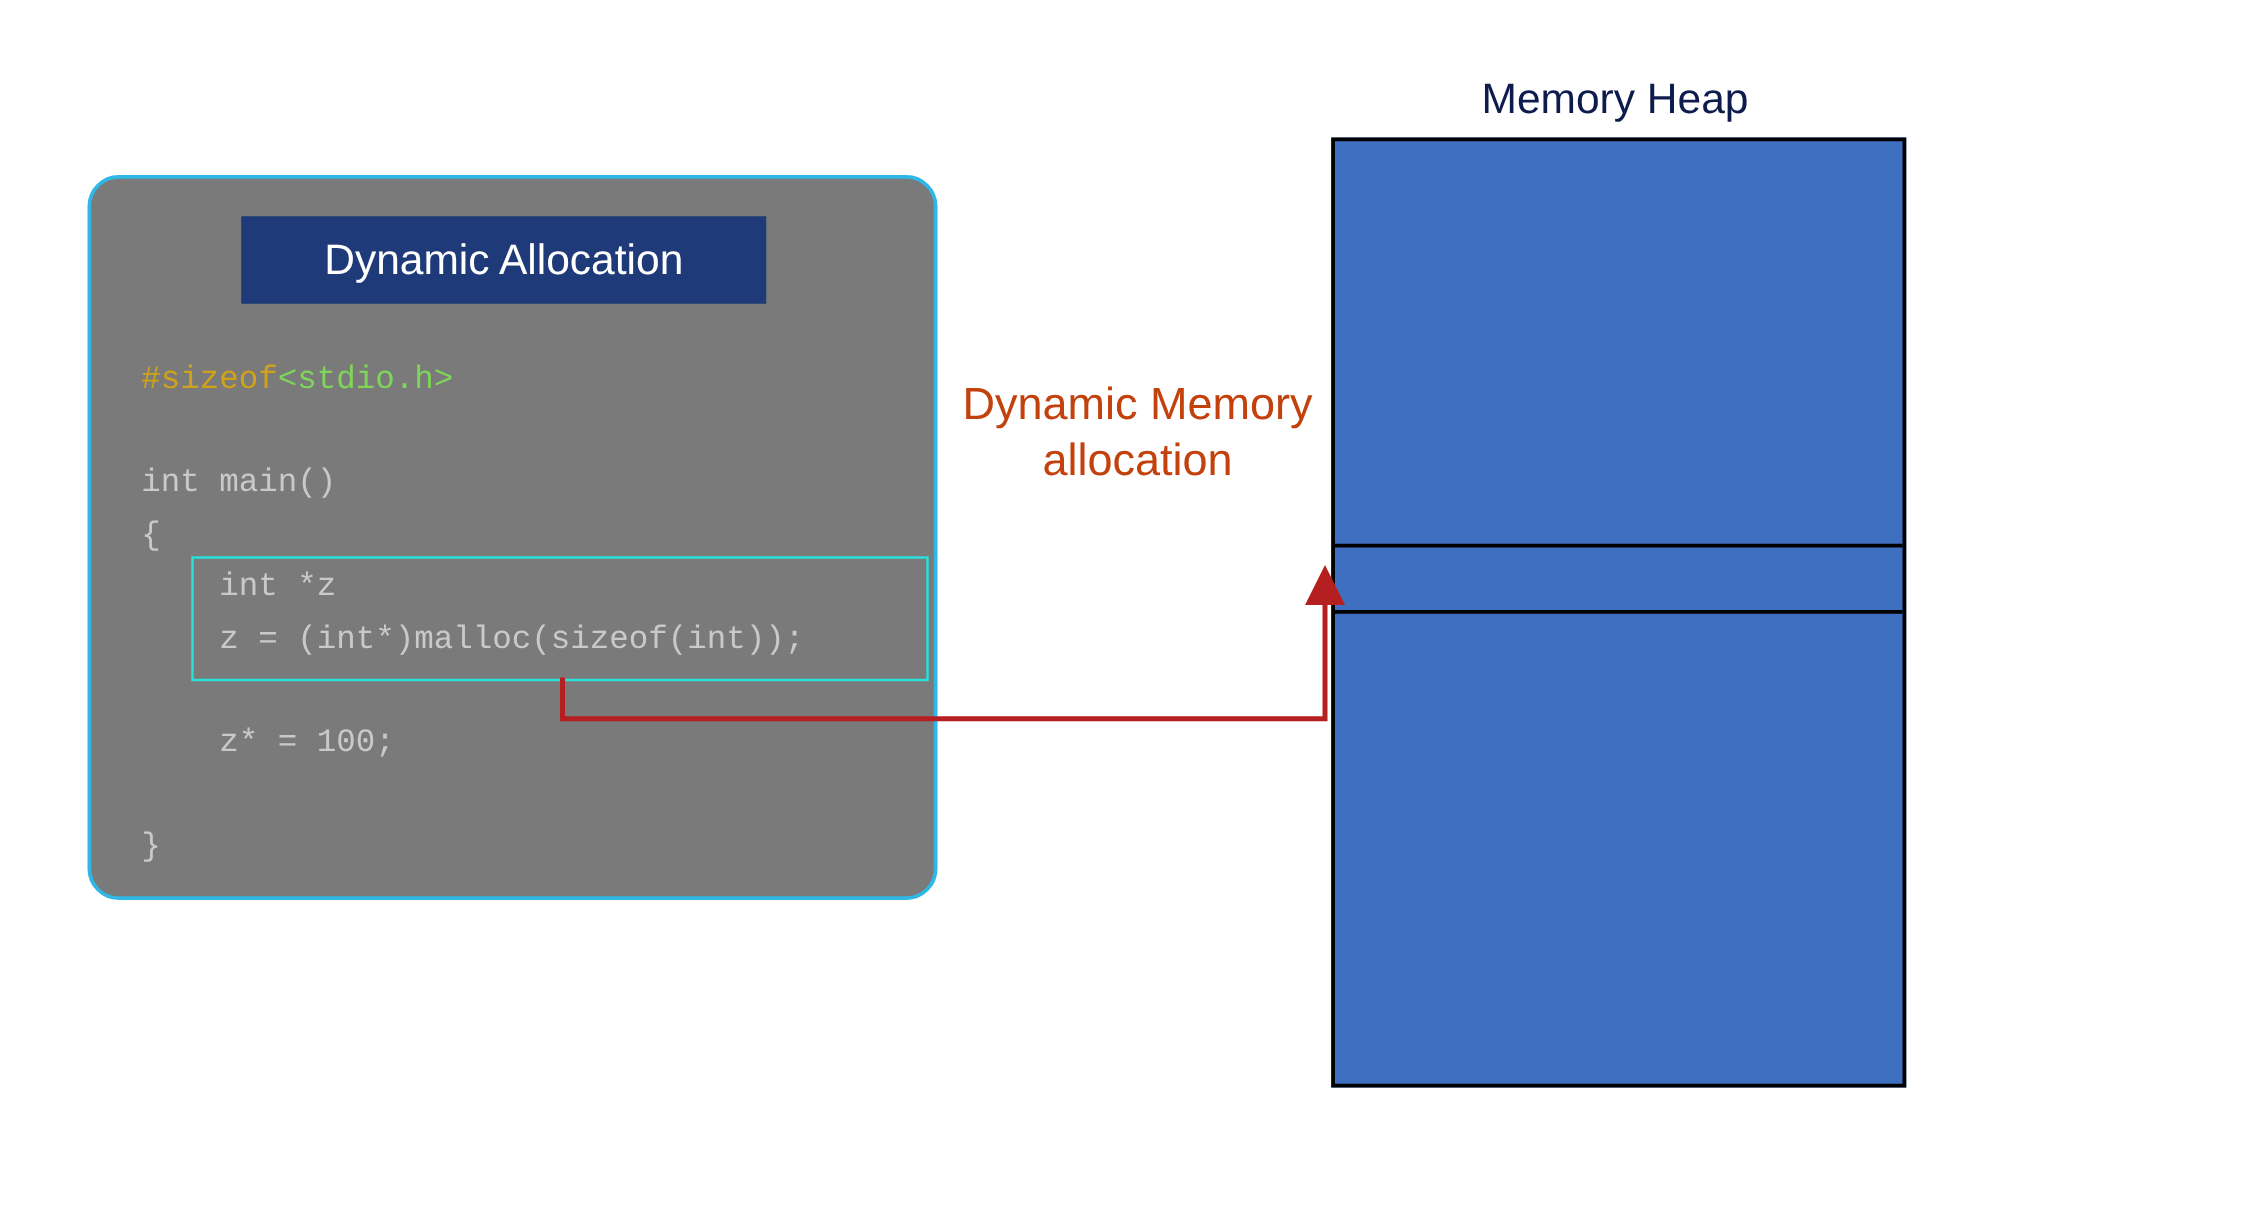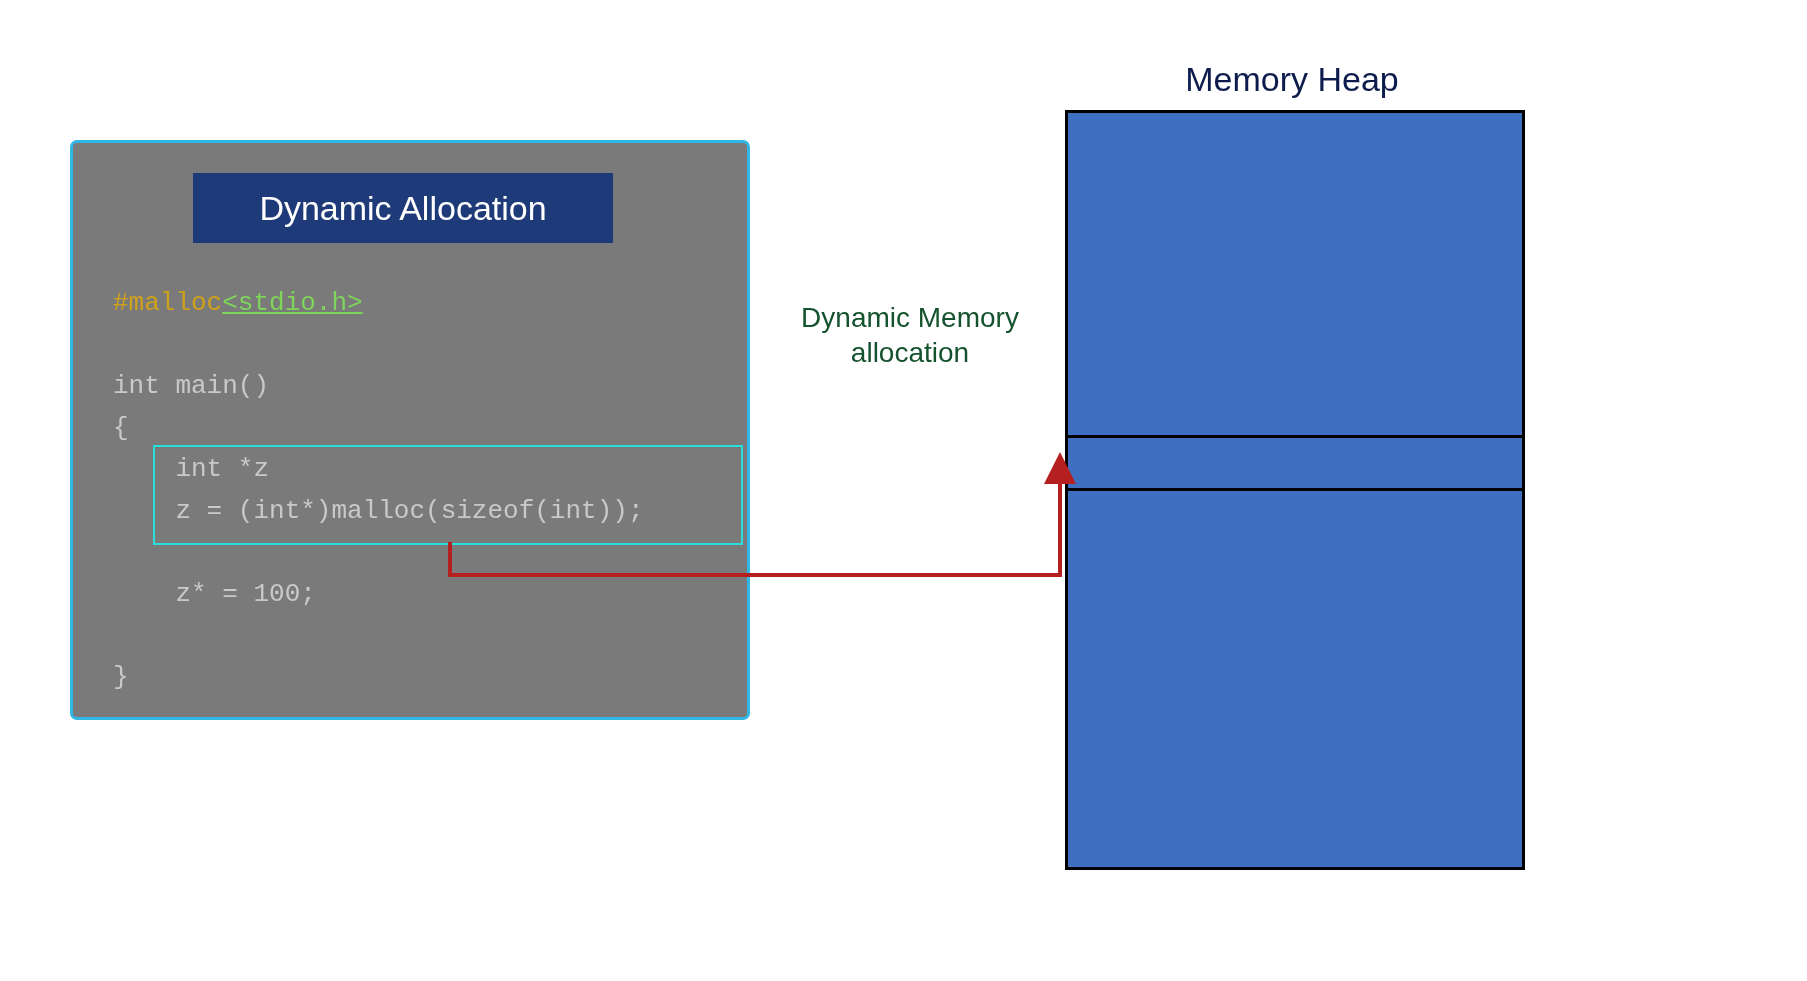--- a/index.html
+++ b/index.html
@@ -13,21 +13,21 @@
     overflow: hidden;
   }
   .code-panel {
     position: absolute;
     left: 70px;
     top: 140px;
     width: 680px;
     height: 580px;
     background: #7a7a7a;
     border: 3px solid #2fb7e6;
-    border-radius: 7px;
+    border-radius: 25px;
     box-sizing: border-box;
   }
   .panel-title {
     position: absolute;
     left: 120px;
     top: 30px;
     width: 420px;
     height: 70px;
     background: #1f3a78;
     color: #ffffff;
@@ -40,21 +40,21 @@
     position: absolute;
     left: 40px;
     top: 140px;
     font-family: "Courier New", monospace;
     font-size: 26px;
     line-height: 1.6;
     color: #c9c9c9;
     white-space: pre;
   }
   .include-kw { color: #d0a21a; }
-  .header-kw  { color: #7fd45a; text-decoration: underline; }
+  .header-kw  { color: #7fd45a; }
   .highlight-box {
     position: absolute;
     left: 80px;
     top: 302px;
     width: 590px;
     height: 100px;
     border: 2px solid #29e0d9;
     box-sizing: border-box;
   }
 
@@ -86,41 +86,41 @@
     border-bottom: 3px solid #000;
     box-sizing: border-box;
   }
 
   .arrow-label {
     position: absolute;
     left: 760px;
     top: 300px;
     width: 300px;
     text-align: center;
-    color: #14532d;
-    font-size: 28px;
+    color: #c2410c;
+    font-size: 36px;
     line-height: 1.25;
   }
 
   .arrow-svg {
     position: absolute;
     left: 0;
     top: 0;
     pointer-events: none;
   }
 </style>
 </head>
 <body>
 
 <div class="code-panel">
   <div class="panel-title">
     <span>Dynamic Allocation</span>
   </div>
 
-  <div class="code-block"><span class="include-kw">#malloc</span><span class="header-kw">&lt;stdio.h&gt;</span>
+  <div class="code-block"><span class="include-kw">#sizeof</span><span class="header-kw">&lt;stdio.h&gt;</span>
 
 <span>int main()</span>
 <span>{</span>
 <span>    int *z</span>
 <span>    z = (int*)malloc(sizeof(int));</span>
 
 <span>    z* = 100;</span>
 
 <span>}</span></div>
 

